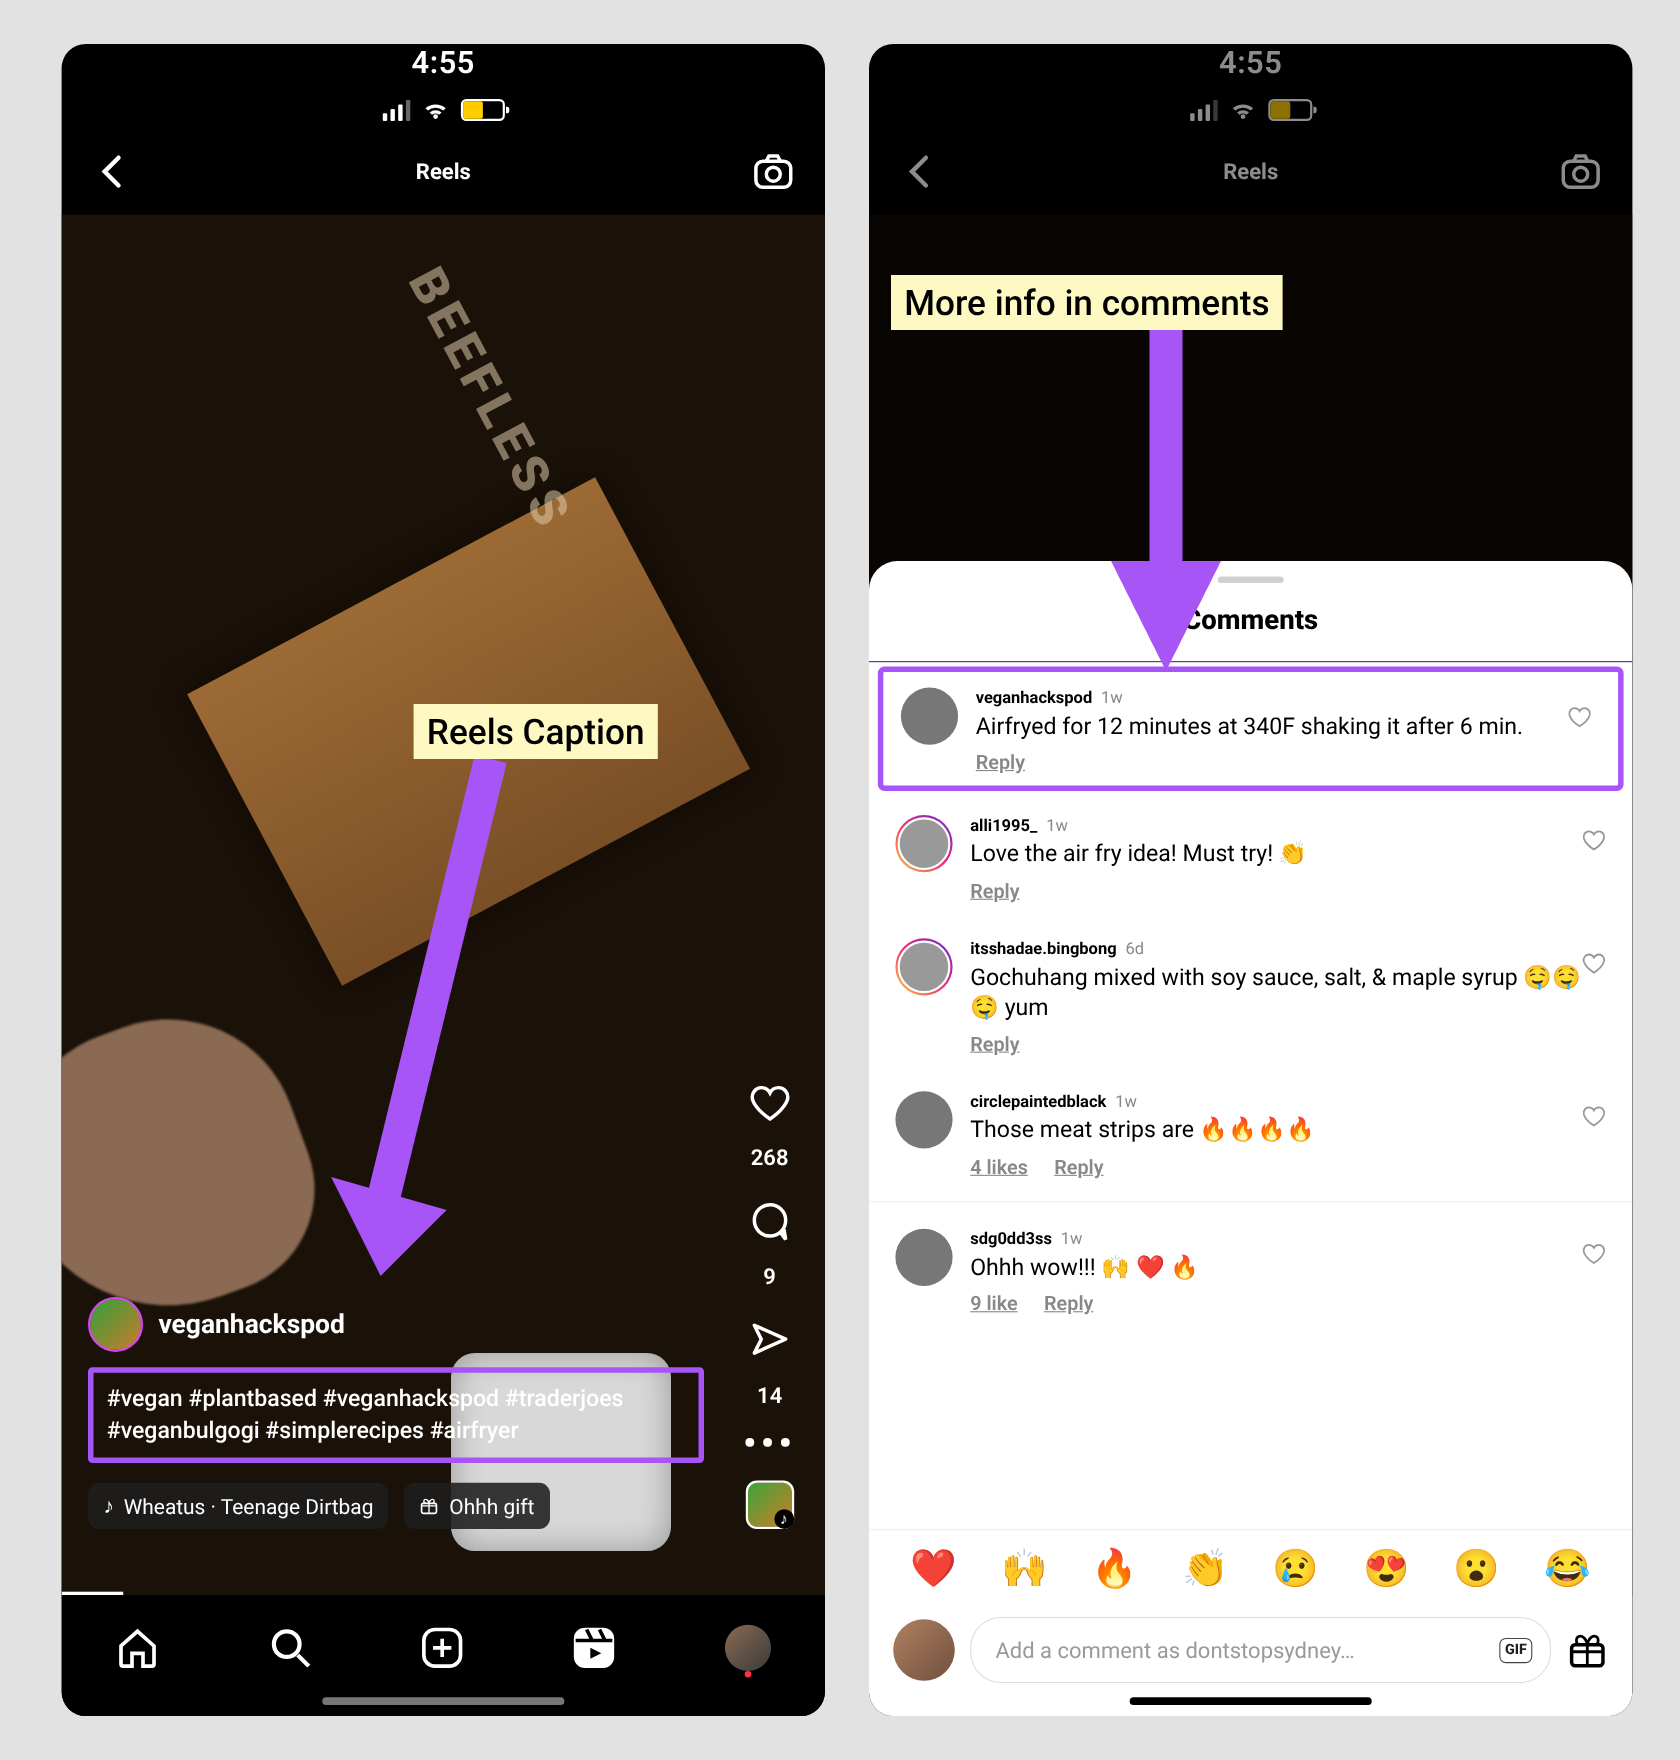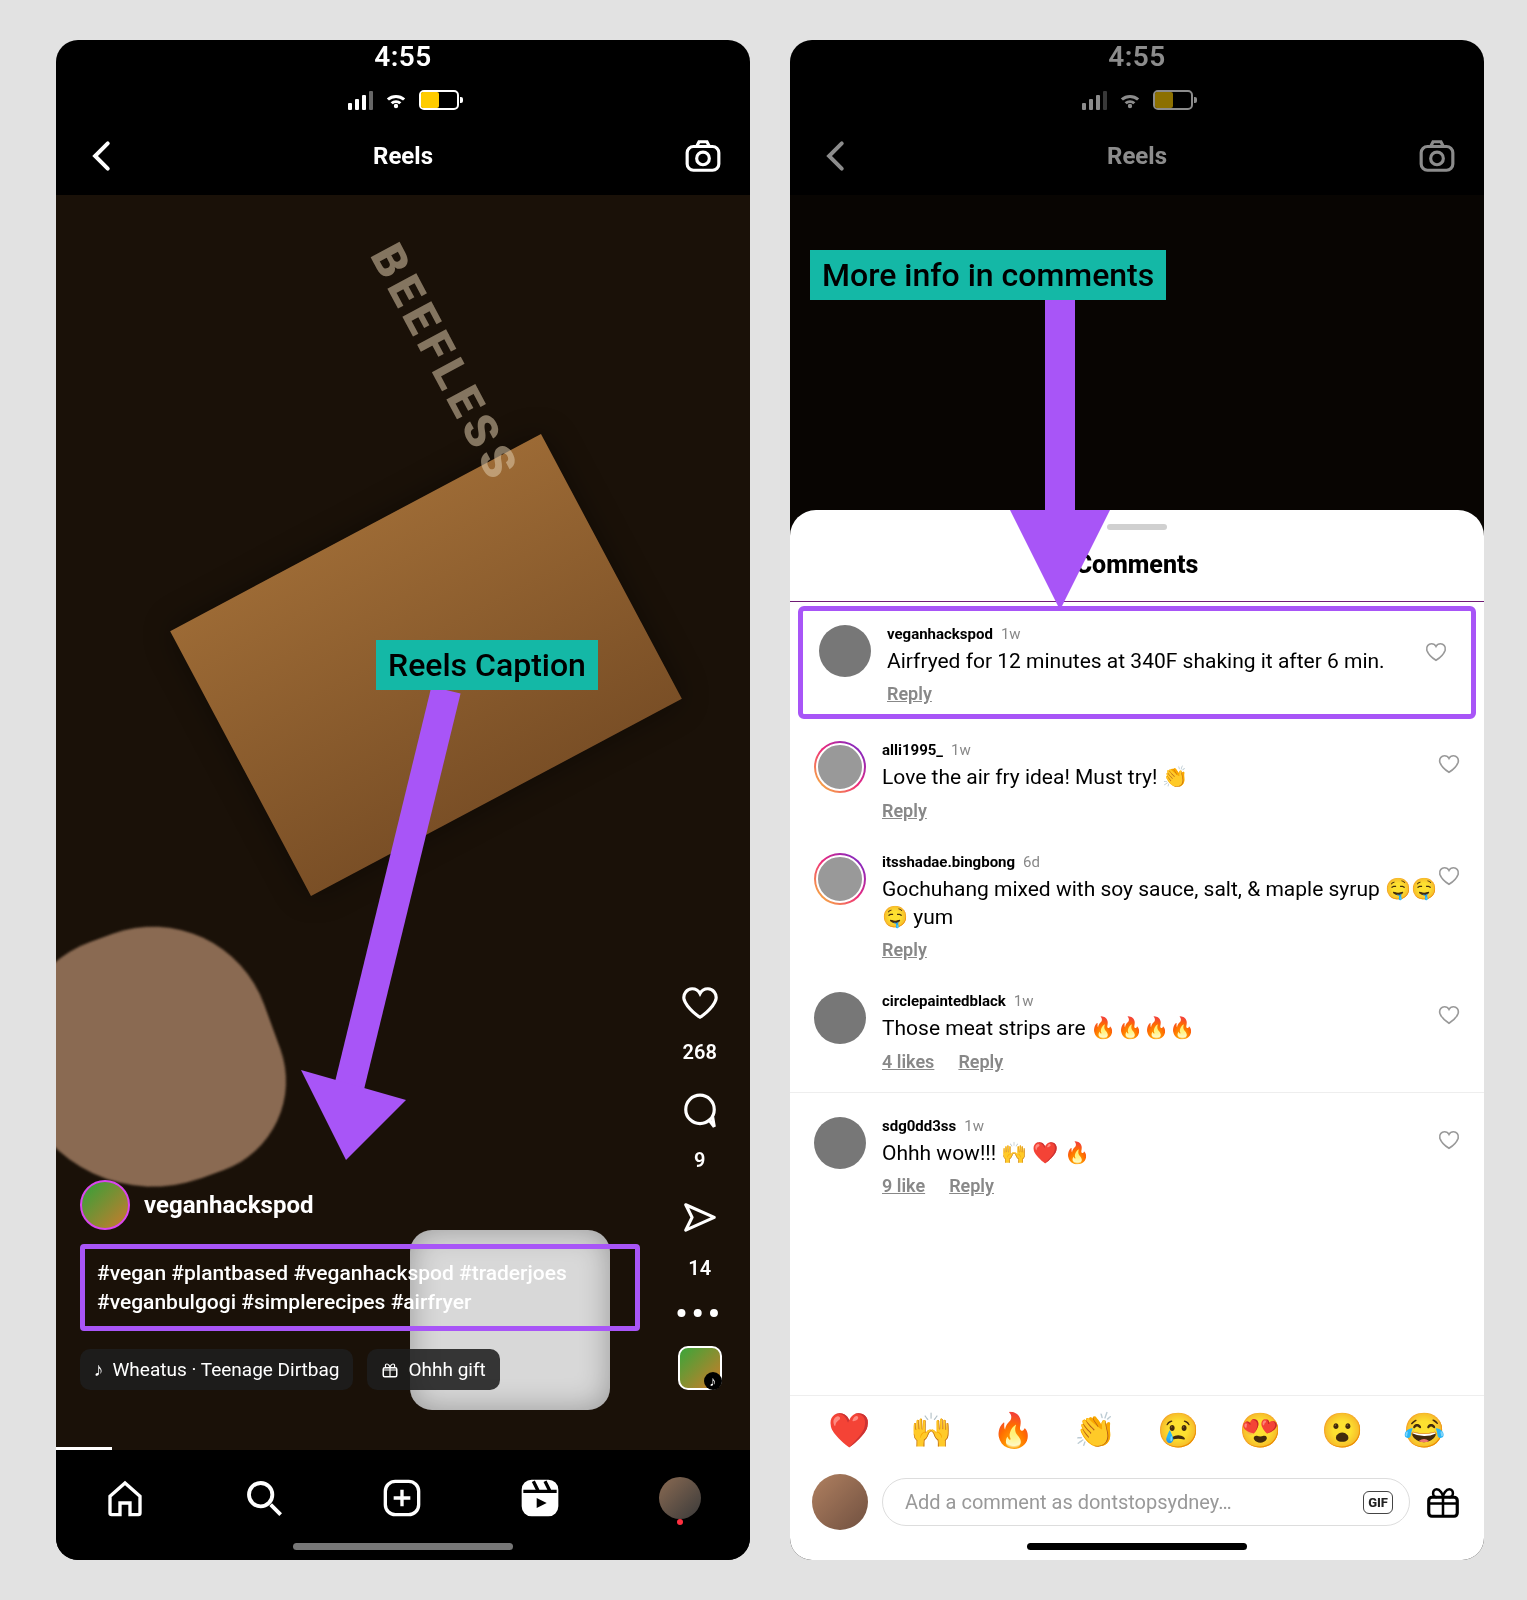--- a/index.html
+++ b/index.html
@@ -15,21 +15,21 @@
   .sig{display:flex;align-items:flex-end;gap:3px;height:20px;}
   .sig b{width:4px;background:#fff;border-radius:1px;}
   .sig b:nth-child(1){height:7px;} .sig b:nth-child(2){height:11px;} .sig b:nth-child(3){height:15px;} .sig b:nth-child(4){height:19px;background:#666;}
   .wifi-svg{width:26px;height:20px;}
   .batt{width:40px;height:20px;border:2px solid #fff;border-radius:5px;position:relative;}
   .batt:after{content:"";position:absolute;right:-6px;top:5px;width:3px;height:6px;background:#fff;border-radius:0 2px 2px 0;}
   .batt i{display:block;height:100%;width:50%;background:#ffcc00;border-radius:2px;}
 
   
   .hdr{position:absolute;top:80px;left:0;right:0;height:72px;display:flex;align-items:center;justify-content:space-between;padding:0 28px;}
-  .hdr h1{font-size:24px;font-weight:700;position:absolute;left:0;right:0;text-align:center;}
+  .hdr h1{font-size:20px;font-weight:700;position:absolute;left:0;right:0;text-align:center;}
   .ico{width:38px;height:38px;display:block;}
 
   
   .reel-bg{position:absolute;top:155px;left:0;right:0;bottom:110px;background:#1a1108;overflow:hidden;}
   .reel-bg .hand{position:absolute;left:-40px;bottom:260px;width:260px;height:260px;background:#8a6a52;border-radius:50% 50% 40% 60%;transform:rotate(-20deg);filter:blur(1px);}
   .reel-bg .pack{position:absolute;left:160px;top:320px;width:420px;height:300px;background:linear-gradient(#9c6a35,#7a4f26);transform:rotate(-28deg);box-shadow:0 0 30px rgba(0,0,0,.4);}
   .reel-bg .pack span{position:absolute;right:24px;top:24px;font-size:46px;font-weight:900;letter-spacing:6px;color:rgba(220,200,170,.55);transform:rotate(90deg);transform-origin:top right;}
   .reel-bg .tub{position:absolute;right:140px;bottom:40px;width:200px;height:180px;background:#d8d8d8;border-radius:22px;box-shadow:inset 0 0 30px rgba(0,0,0,.3);}
 
   
@@ -53,21 +53,21 @@
   
   .nav{position:absolute;left:0;right:0;bottom:0;height:110px;background:#000;display:flex;align-items:center;justify-content:space-around;padding-bottom:14px;z-index:6;}
   .nav .nico{width:40px;height:40px;}
   .pfp{width:42px;height:42px;border-radius:50%;background:linear-gradient(135deg,#8a6a52,#3a3a3a);position:relative;}
   .pfp:after{content:"";position:absolute;bottom:-6px;left:50%;transform:translateX(-50%);width:6px;height:6px;background:#ff3040;border-radius:50%;}
   .homebar{position:absolute;bottom:10px;left:50%;transform:translateX(-50%);width:220px;height:7px;background:#777;border-radius:4px;z-index:20;}
   .p2 .homebar{background:#000;}
   .prog{position:absolute;bottom:110px;left:0;height:3px;width:8%;background:#fff;z-index:6;}
 
   
-  .anno{position:absolute;background:#14b8a6;color:#000;font-size:32px;font-weight:500;padding:6px 12px;z-index:30;}
+  .anno{position:absolute;background:#fef9c3;color:#000;font-size:32px;font-weight:500;padding:6px 12px;z-index:30;}
   .arrow{position:absolute;z-index:29;}
 
   
   .p2 .hdr,.p2 .status{opacity:.55;}
   .p2 .reel-bg{background:#140d06;filter:brightness(.4);}
   .sheet{position:absolute;left:0;right:0;bottom:0;top:470px;background:#fff;color:#000;border-radius:26px 26px 0 0;z-index:10;display:flex;flex-direction:column;}
   .grab{width:60px;height:6px;background:#d0d0d0;border-radius:3px;margin:14px auto 0;}
   .sheet h2{text-align:center;font-size:25px;font-weight:800;padding:20px 0 22px;border-bottom:1px solid #701a75;}
   .clist{flex:1;overflow:hidden;}
   .cmt{display:flex;gap:16px;padding:18px 24px 14px;border-bottom:0;position:relative;}
@@ -79,21 +79,21 @@
   .chead{font-size:15px;color:#888;margin-bottom:4px;}
   .chead b{color:#000;font-weight:700;margin-right:8px;}
   .ctext{font-size:21px;line-height:1.35;margin-bottom:8px;}
   .cactions{font-size:18px;color:#888;display:flex;gap:24px;}
   .cactions span{font-weight:600;}
   .clike{position:absolute;right:24px;top:30px;color:#aaa;}
   .divider{height:1px;background:#eee;margin:6px 0;}
   .emojis{display:flex;justify-content:space-around;padding:14px 18px;font-size:34px;border-top:1px solid #eee;}
   .addrow{display:flex;align-items:center;gap:14px;padding:10px 22px 30px;}
   .me{width:56px;height:56px;border-radius:50%;background:linear-gradient(135deg,#b08060,#705040);}
-  .addinput{flex:1;height:48px;border:1px solid #ddd;border-radius:28px;display:flex;align-items:center;justify-content:space-between;padding:0 16px 0 22px;color:#999;font-size:20px;gap:36px;}
+  .addinput{flex:1;height:60px;border:1px solid #ddd;border-radius:28px;display:flex;align-items:center;justify-content:space-between;padding:0 16px 0 22px;color:#999;font-size:20px;gap:36px;}
   .gif{border:1.5px solid #444;border-radius:6px;font-size:13px;font-weight:800;padding:3px 4px;color:#222;}
   .gift-ico{width:38px;height:38px;}
 </style>
 </head>
 <body>
 
 <div class="stage">
 
   <div class="phone p1">
     <div class="status">

